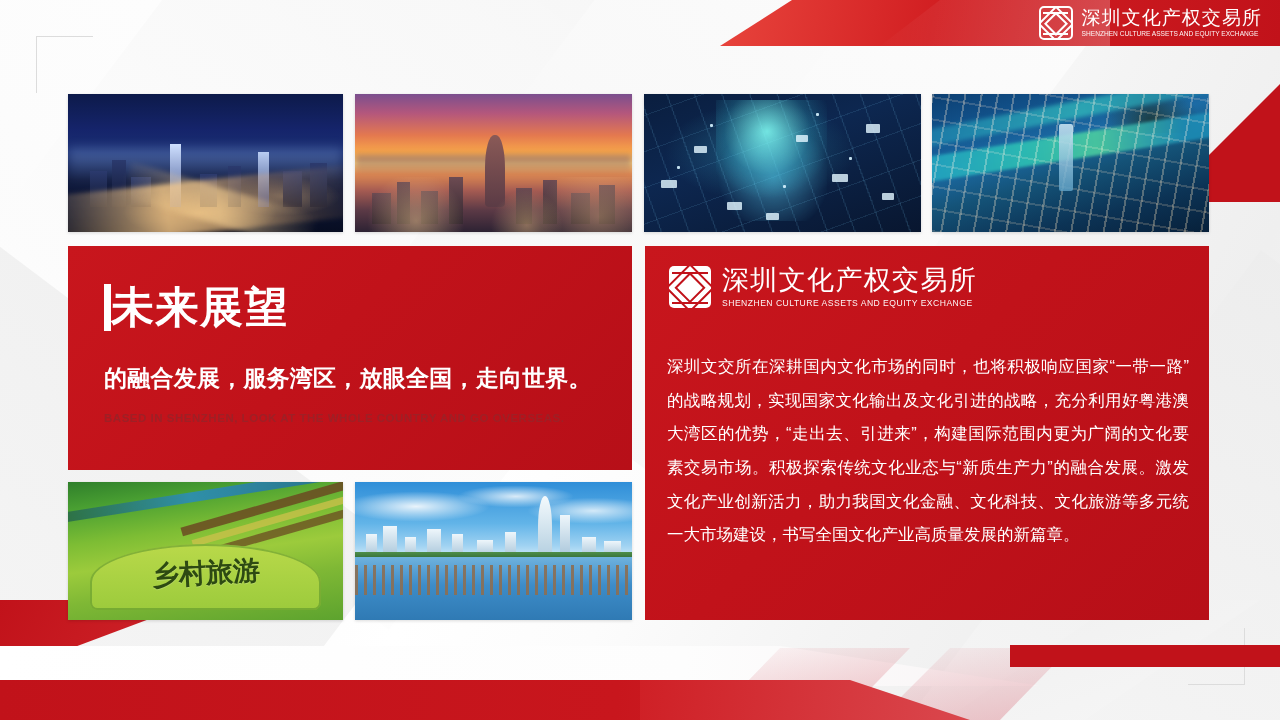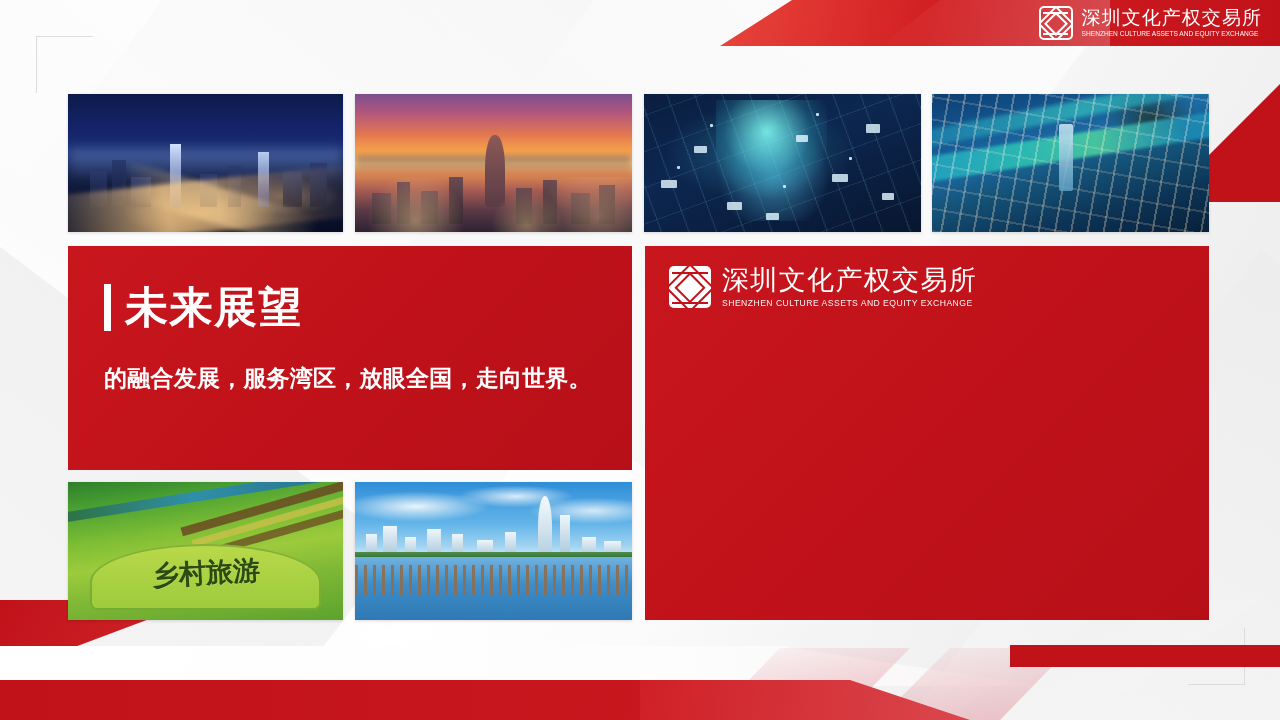--- a/index.html
+++ b/index.html
@@ -322,21 +322,21 @@
     position:absolute;left:0;right:0;bottom:45%;height:4%;
     background:linear-gradient(180deg,#4e8f4a,#37703a);
   }
 
   
   .panel-red{
     position:absolute;z-index:5;
     background:linear-gradient(135deg,#c8161d 0%,#c1121a 45%,#b70f18 100%);
   }
 
-  .title-block{position:absolute;left:36px;top:38px;display:flex;align-items:center;gap:14px;}
+  .title-block{position:absolute;left:36px;top:38px;display:flex;align-items:center;}
   .title-bar{width:7px;height:47px;background:#ffffff;flex:none;}
   .title-text{
     color:#ffffff;font-size:43px;font-weight:bold;line-height:1;
     letter-spacing:.035em;white-space:nowrap;
   }
   .subtitle-cn{
     position:absolute;left:36px;top:120px;
     color:#ffffff;font-size:23px;font-weight:bold;line-height:1.1;
     letter-spacing:.01em;white-space:nowrap;
   }
@@ -457,34 +457,36 @@
       <div class="tall"></div>
     </div>
   </div>
 
   <div class="panel-red" style="left:68px;top:246px;width:564px;height:224px;">
     <div class="title-block">
       <div class="title-bar"></div>
       <div class="title-text">未来展望</div>
     </div>
     <div class="subtitle-cn">的融合发展，服务湾区，放眼全国，走向世界。</div>
+    <div class="subtitle-en">BASED IN SHENZHEN, LOOK AT THE WHOLE COUNTRY AND GO OVERSEAS.</div>
   </div>
 
   <div class="panel-red" style="left:645px;top:246px;width:564px;height:374px;">
     <div class="rp-logo">
       <div class="logo-mark" style="width:42px;height:42px;">
         <div class="lm-inner"></div>
           <div class="lm-bar"></div>
           <div class="lm-bar2"></div>
       </div>
       <div class="logo-words">
         <div class="logo-cn">深圳文化产权交易所</div>
         <div class="logo-en">SHENZHEN CULTURE ASSETS AND EQUITY EXCHANGE</div>
       </div>
     </div>
+    <div class="rp-body">深圳文交所在深耕国内文化市场的同时，也将积极响应国家“一带一路”的战略规划，实现国家文化输出及文化引进的战略，充分利用好粤港澳大湾区的优势，“走出去、引进来”，构建国际范围内更为广阔的文化要素交易市场。积极探索传统文化业态与“新质生产力”的融合发展。激发文化产业创新活力，助力我国文化金融、文化科技、文化旅游等多元统一大市场建设，书写全国文化产业高质量发展的新篇章。</div>
   </div>
 
   <div class="photo" style="left:68px;top:482px;width:275px;height:138px;">
     <div class="ph-layer ph-field">
       <div class="river"></div>
       <div class="stripe" style="left:40%;top:14%;width:70%;height:9px;background:#6b4a22;opacity:.85;"></div>
       <div class="stripe" style="left:44%;top:24%;width:66%;height:7px;background:#c9c04a;opacity:.8;"></div>
       <div class="stripe" style="left:46%;top:33%;width:62%;height:8px;background:#6b4a22;opacity:.75;"></div>
       <div class="arc"></div>
       <div class="glyphs" style="font-size:27px;">乡村旅游</div>

